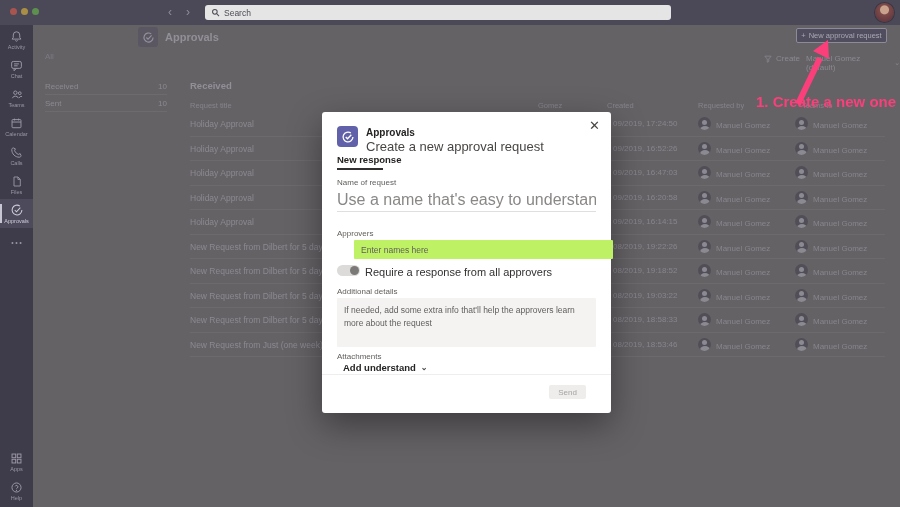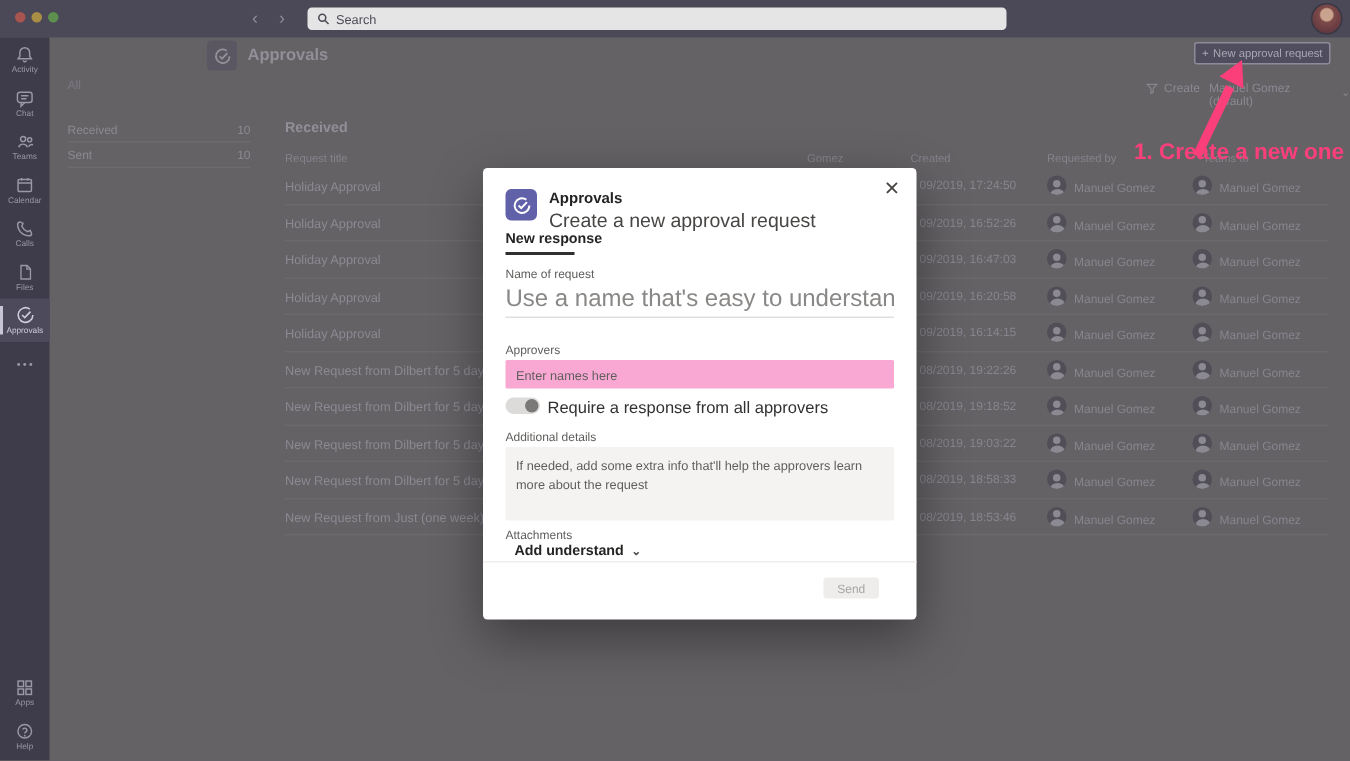--- a/index.html
+++ b/index.html
@@ -65,21 +65,21 @@
           color:#ffffff;display:flex;align-items:center;justify-content:center}
   .m-title{position:absolute;left:44px;top:15px;font-size:10px;font-weight:bold;color:#252423}
   .m-sub{position:absolute;left:44px;top:27px;font-size:13px;color:#484644}
   .m-close{position:absolute;right:11px;top:7px;font-size:13px;color:#484644;cursor:pointer;line-height:14px}
   .m-tab{position:absolute;left:15px;top:42px;font-size:9.5px;font-weight:bold;color:#252423;cursor:pointer}
   .m-tab-line{position:absolute;left:15px;top:56px;width:46px;height:2px;background:#31302e}
   .m-label{position:absolute;left:15px;font-size:8px;color:#605e5c}
   .m-name-input{position:absolute;left:15px;top:76px;width:259px;height:24px;border:none;outline:none;
                 border-bottom:1px solid #e1dfdd;font:16px "Liberation Sans",sans-serif;color:#8a8886;padding:0}
   .m-name-input::placeholder{color:#8a8886;opacity:1}
-  .m-approvers{position:absolute;left:15px;top:128px;width:259px;height:19px;background:#f9a8d4;border:none;
+  .m-approvers{position:absolute;left:32px;top:128px;width:259px;height:19px;background:#bef264;border:none;
                outline:none;font:8.5px "Liberation Sans",sans-serif;color:#605e5c;padding:0 7px;border-radius:1px}
   .m-approvers::placeholder{color:#605e5c;opacity:1}
   .toggle{position:absolute;left:15px;top:153px;width:23px;height:11px;background:#dddbd9;border-radius:6px;cursor:pointer}
   .toggle i{position:absolute;right:1px;top:1px;width:9px;height:9px;border-radius:50%;background:#7b7977}
   .toggle-label{position:absolute;left:43px;top:154px;font-size:11px;color:#323130}
   .m-textarea{position:absolute;left:15px;top:186px;width:259px;height:49px;background:#f4f3f2;border:none;outline:none;
               resize:none;font:8.5px/1.55 "Liberation Sans",sans-serif;color:#605e5c;padding:6px 7px;border-radius:1px}
   .m-textarea::placeholder{color:#605e5c;opacity:1}
   .m-attach{position:absolute;left:21px;top:250px;font-size:9.5px;font-weight:bold;color:#252423;cursor:pointer;
             display:flex;gap:5px;align-items:center}

